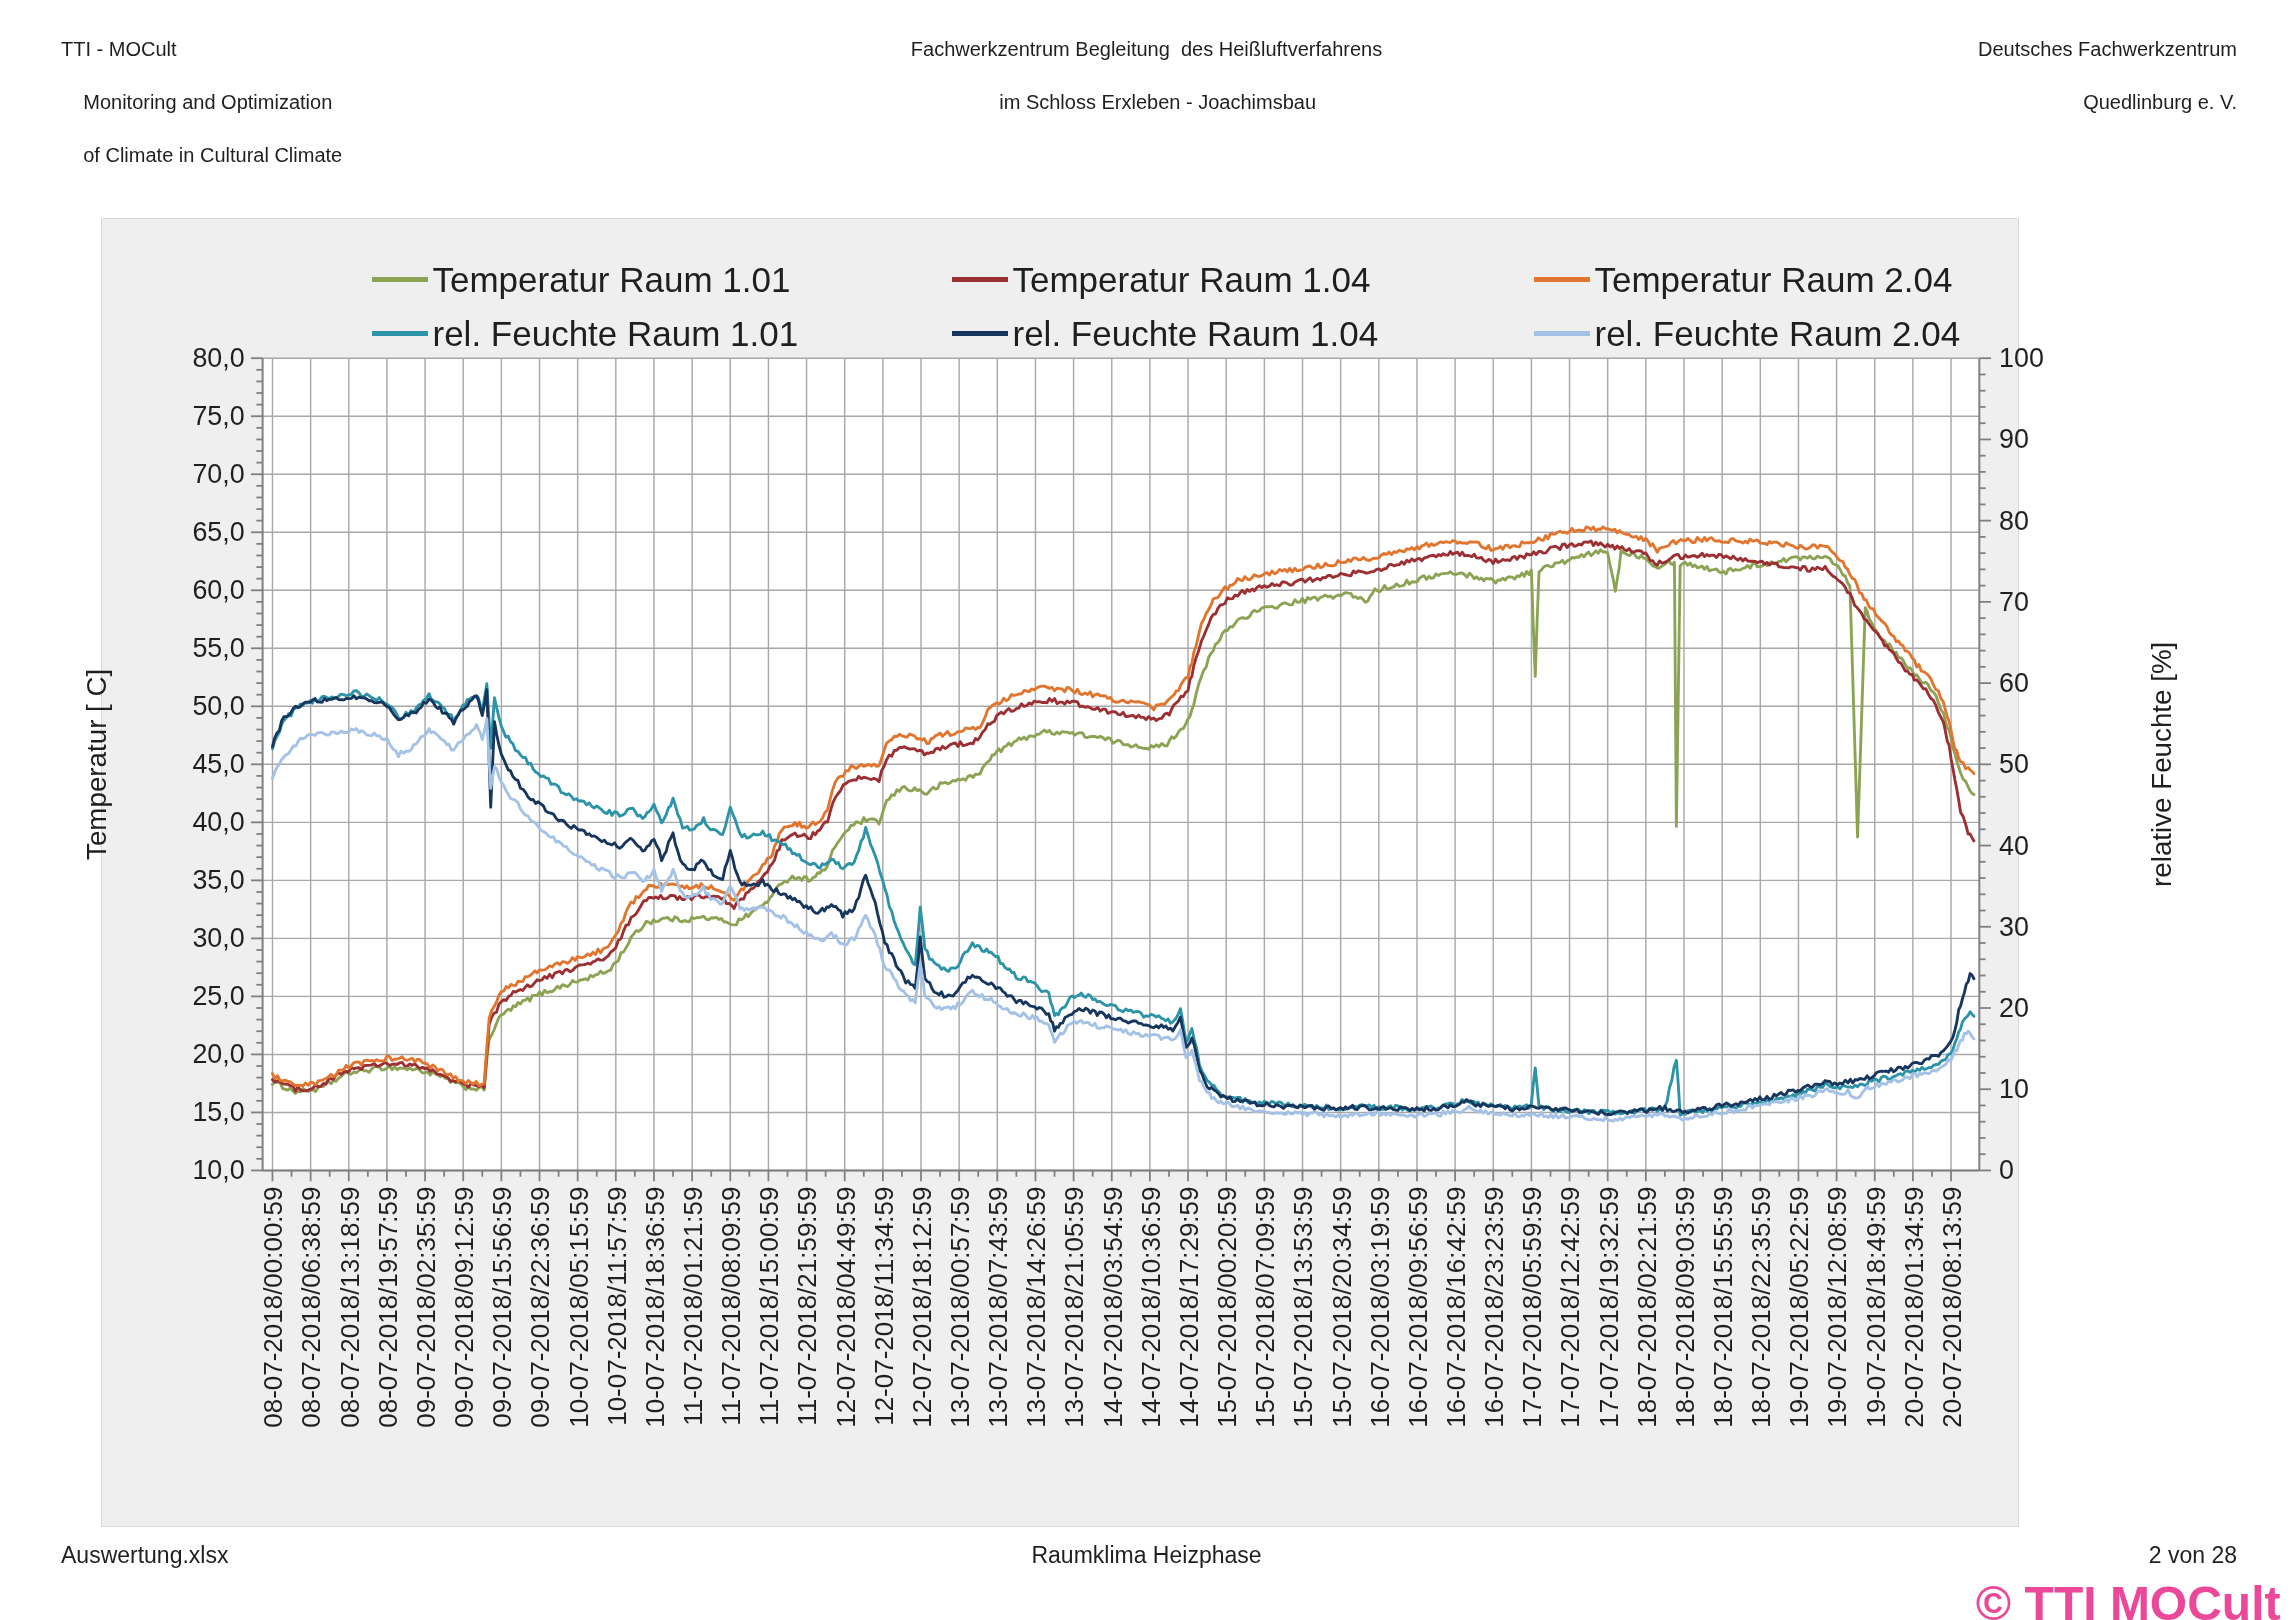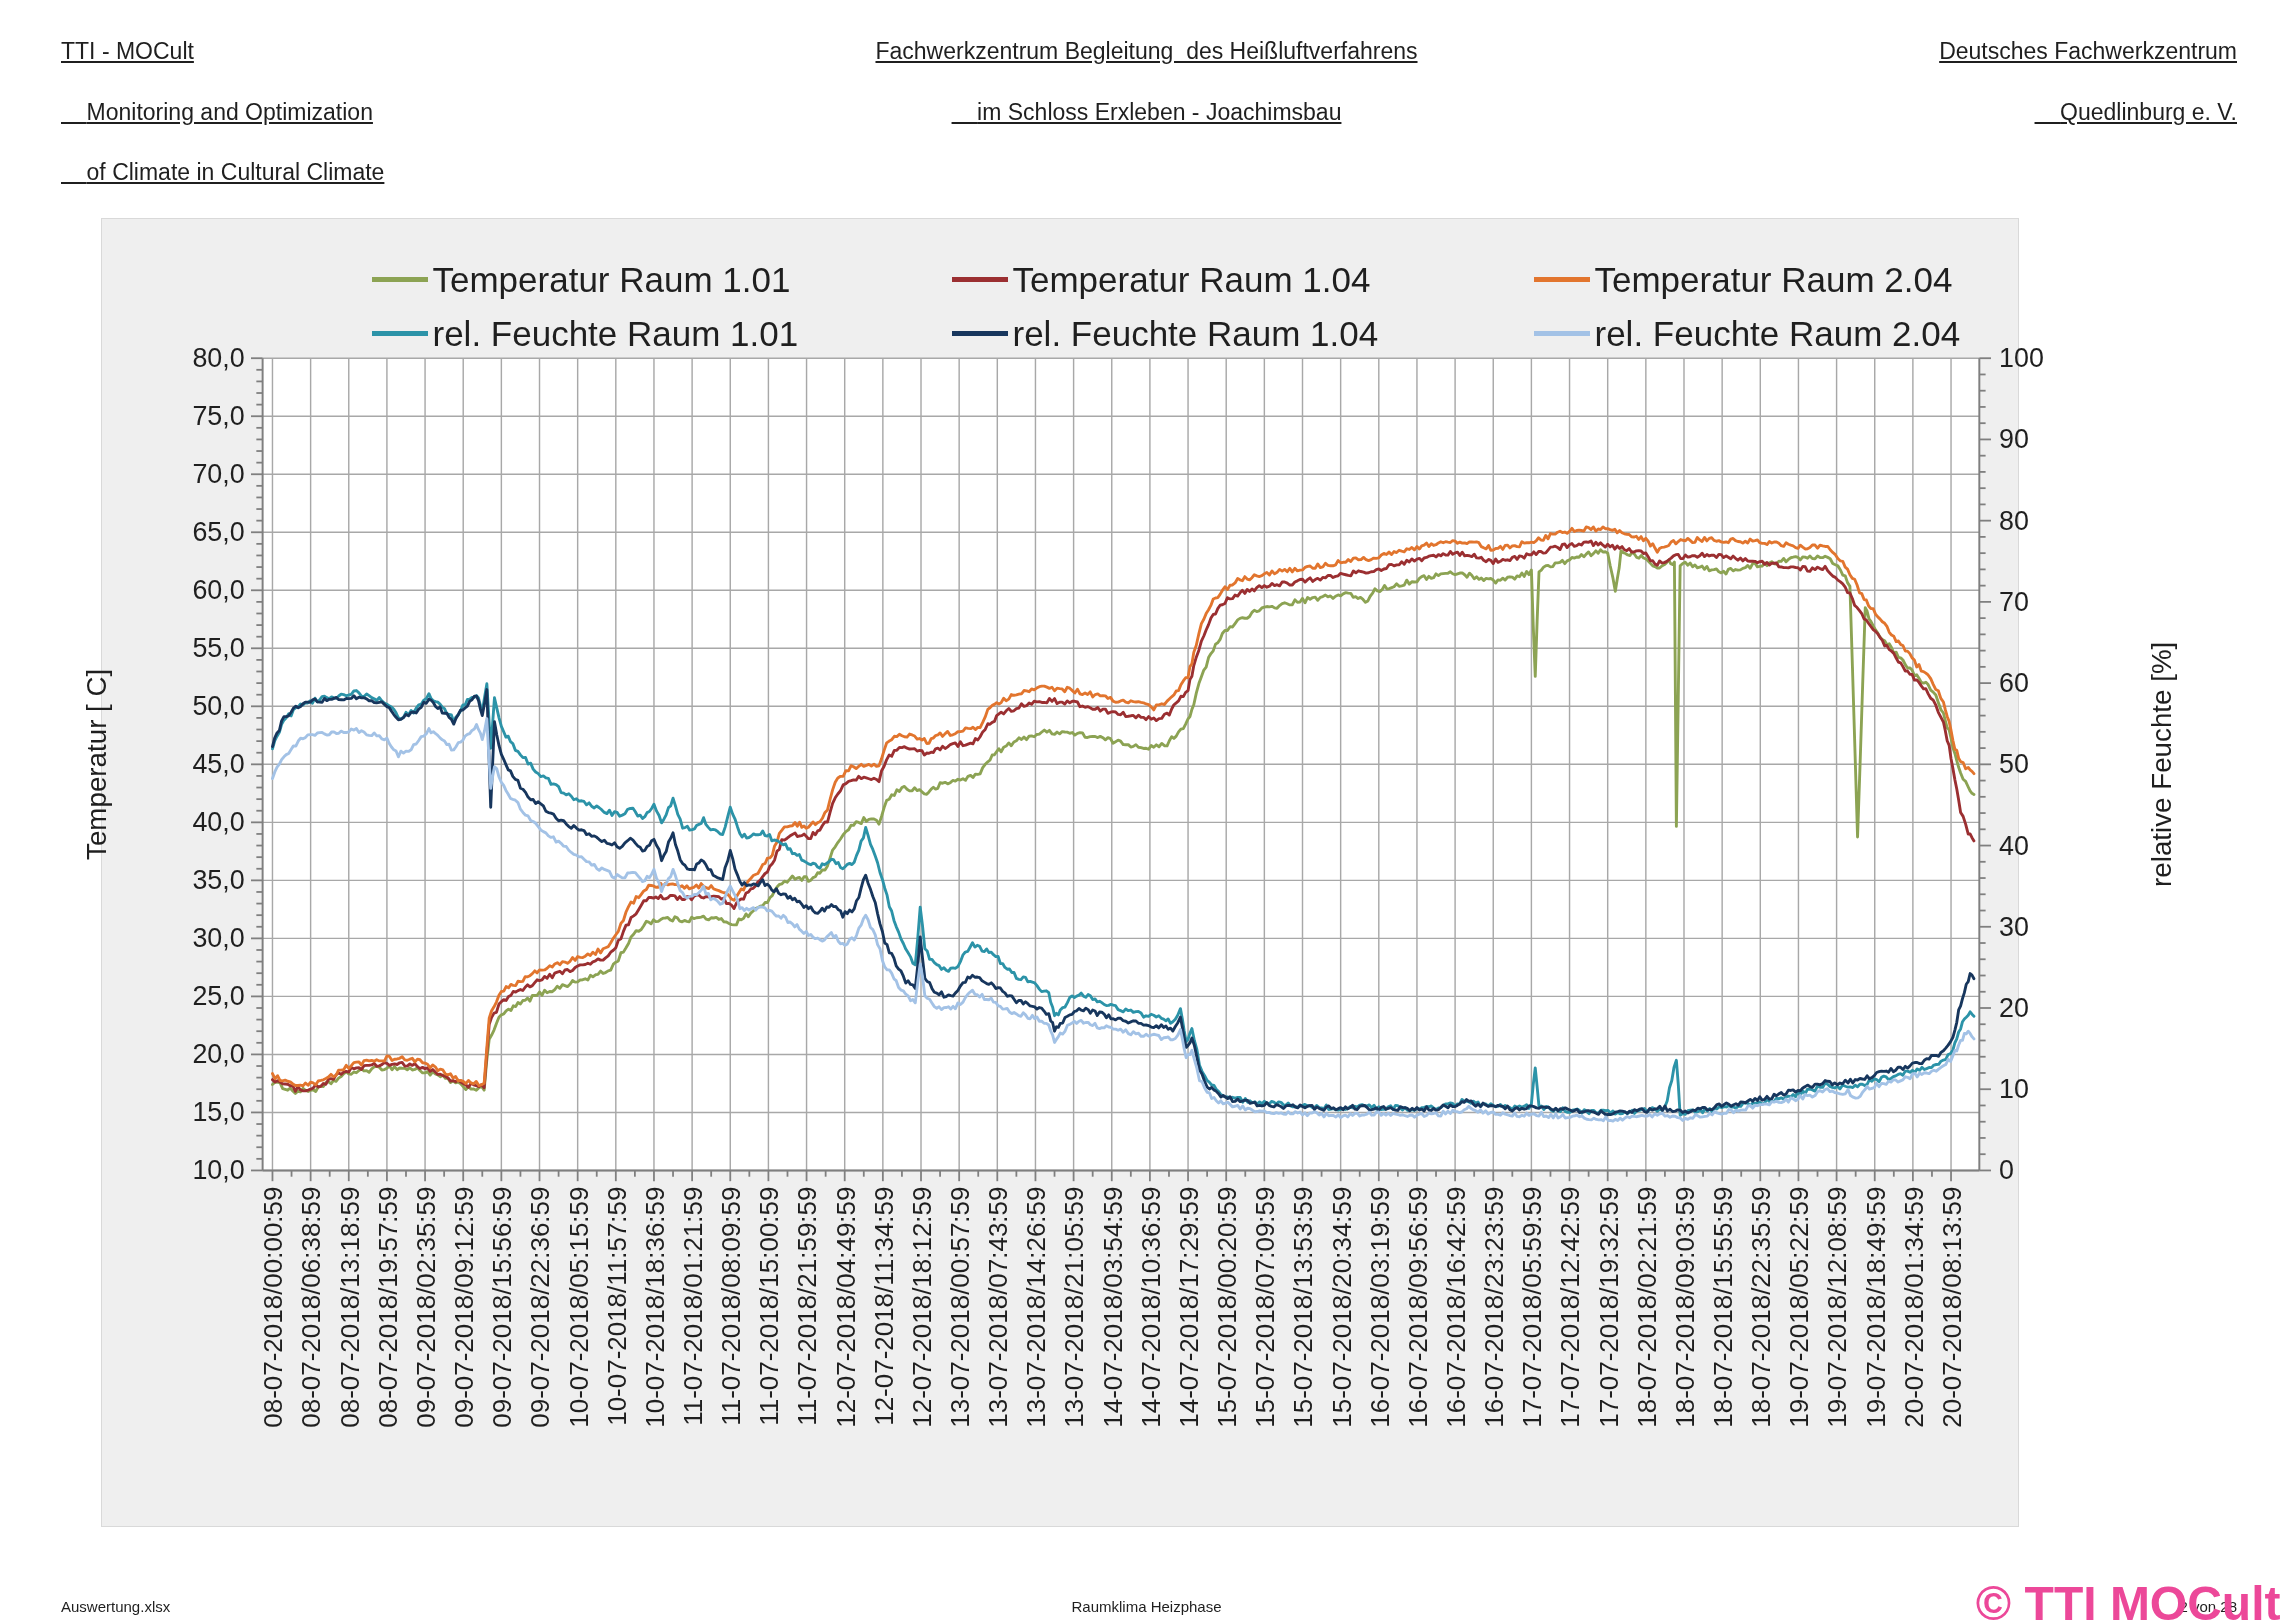--- a/index.html
+++ b/index.html
@@ -1,28 +1,28 @@
 <!DOCTYPE html>
 <html style="font-size:14.3px"><head>
 <meta charset="utf-8">
 <style>
   html,body{margin:0;padding:0;background:#ffffff;}
   body{font-family:"Liberation Sans","DejaVu Sans",sans-serif;color:#1f1f1f;}
   .page{position:relative;width:2293px;height:1620px;background:#ffffff;overflow:hidden;}
-  .hdr{position:absolute;top:36px;font-size:23px;line-height:1.32;white-space:pre;text-decoration:underline;}
+  .hdr{position:absolute;top:36px;font-size:20px;line-height:1.32;white-space:pre;}
   .hdr-left{left:61px;text-align:left;}
   .hdr-center{left:0;right:0;text-align:center;}
   .hdr-right{right:56px;text-align:right;}
   .chart-panel{position:absolute;left:101px;top:218px;width:1918px;height:1309px;
                background:#efefef;border:0.9px solid #d9d9d9;box-sizing:border-box;}
   .legend-item{position:absolute;display:flex;align-items:center;height:39px;}
   .legend-swatch{width:56px;height:4.5px;margin-right:4.5px;flex:0 0 auto;}
   .legend-label{font-size:35px;color:#1f1f1f;white-space:nowrap;}
   .chart-svg{position:absolute;left:0;top:0;}
-  .ftr{position:absolute;top:1598px;font-size:15px;}
+  .ftr{position:absolute;top:1542px;font-size:23px;}
   .ftr-left{left:61px;}
   .ftr-center{left:0;right:0;text-align:center;}
   .ftr-right{right:56px;}
   .copyright{position:absolute;top:1576px;right:12.5px;font-size:48px;font-weight:bold;color:#ec4899;}
 </style>
 </head>
 <body>
 
 <div class="page">
 

